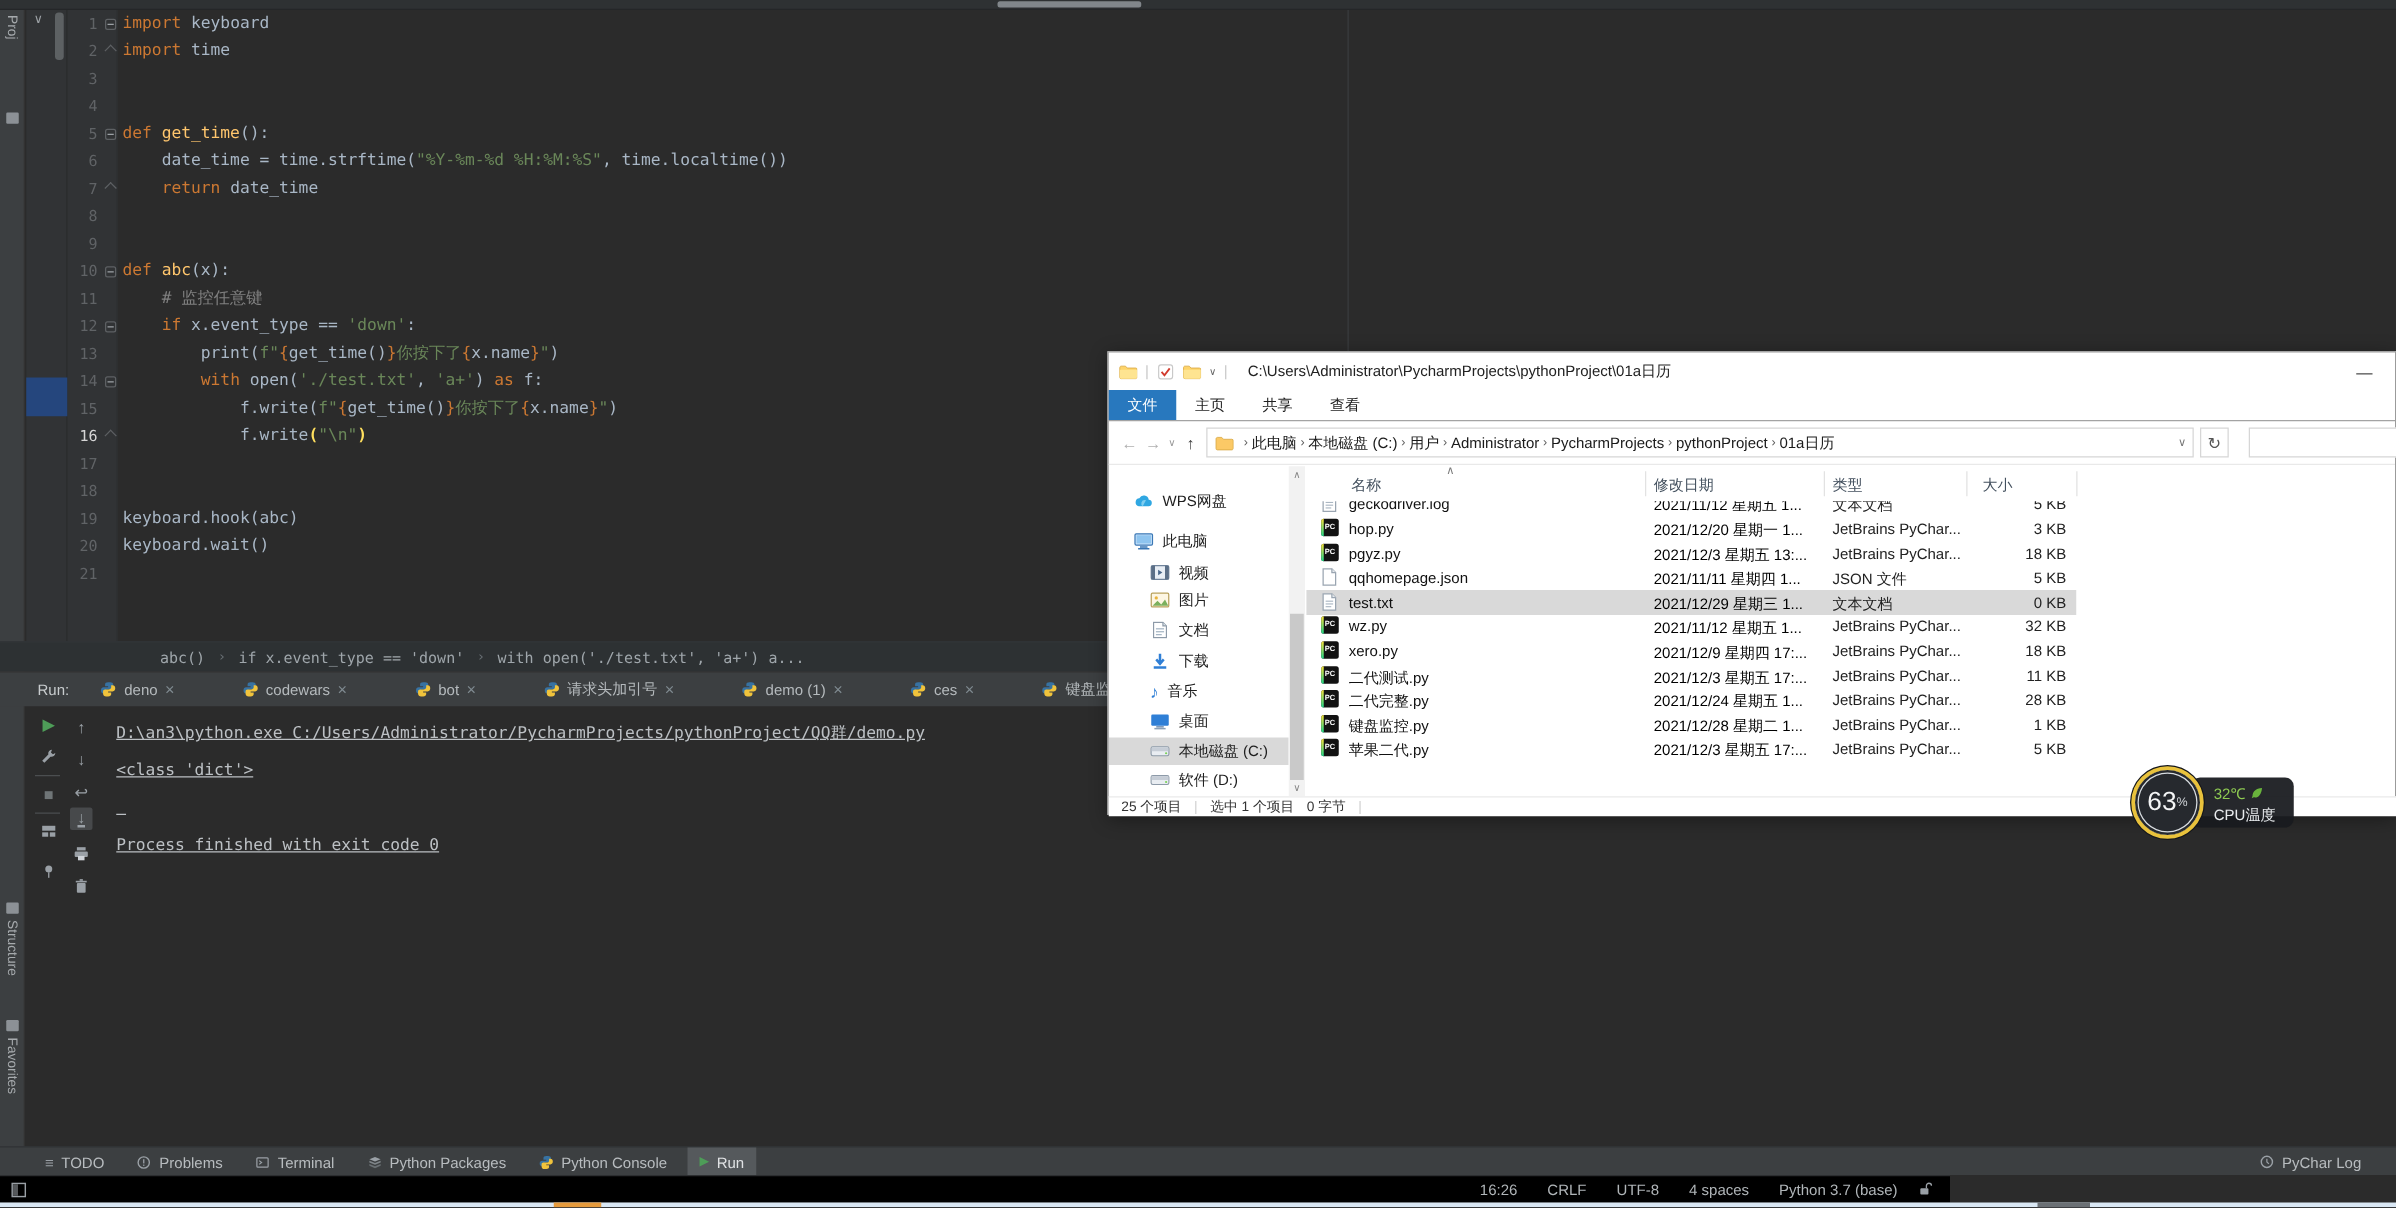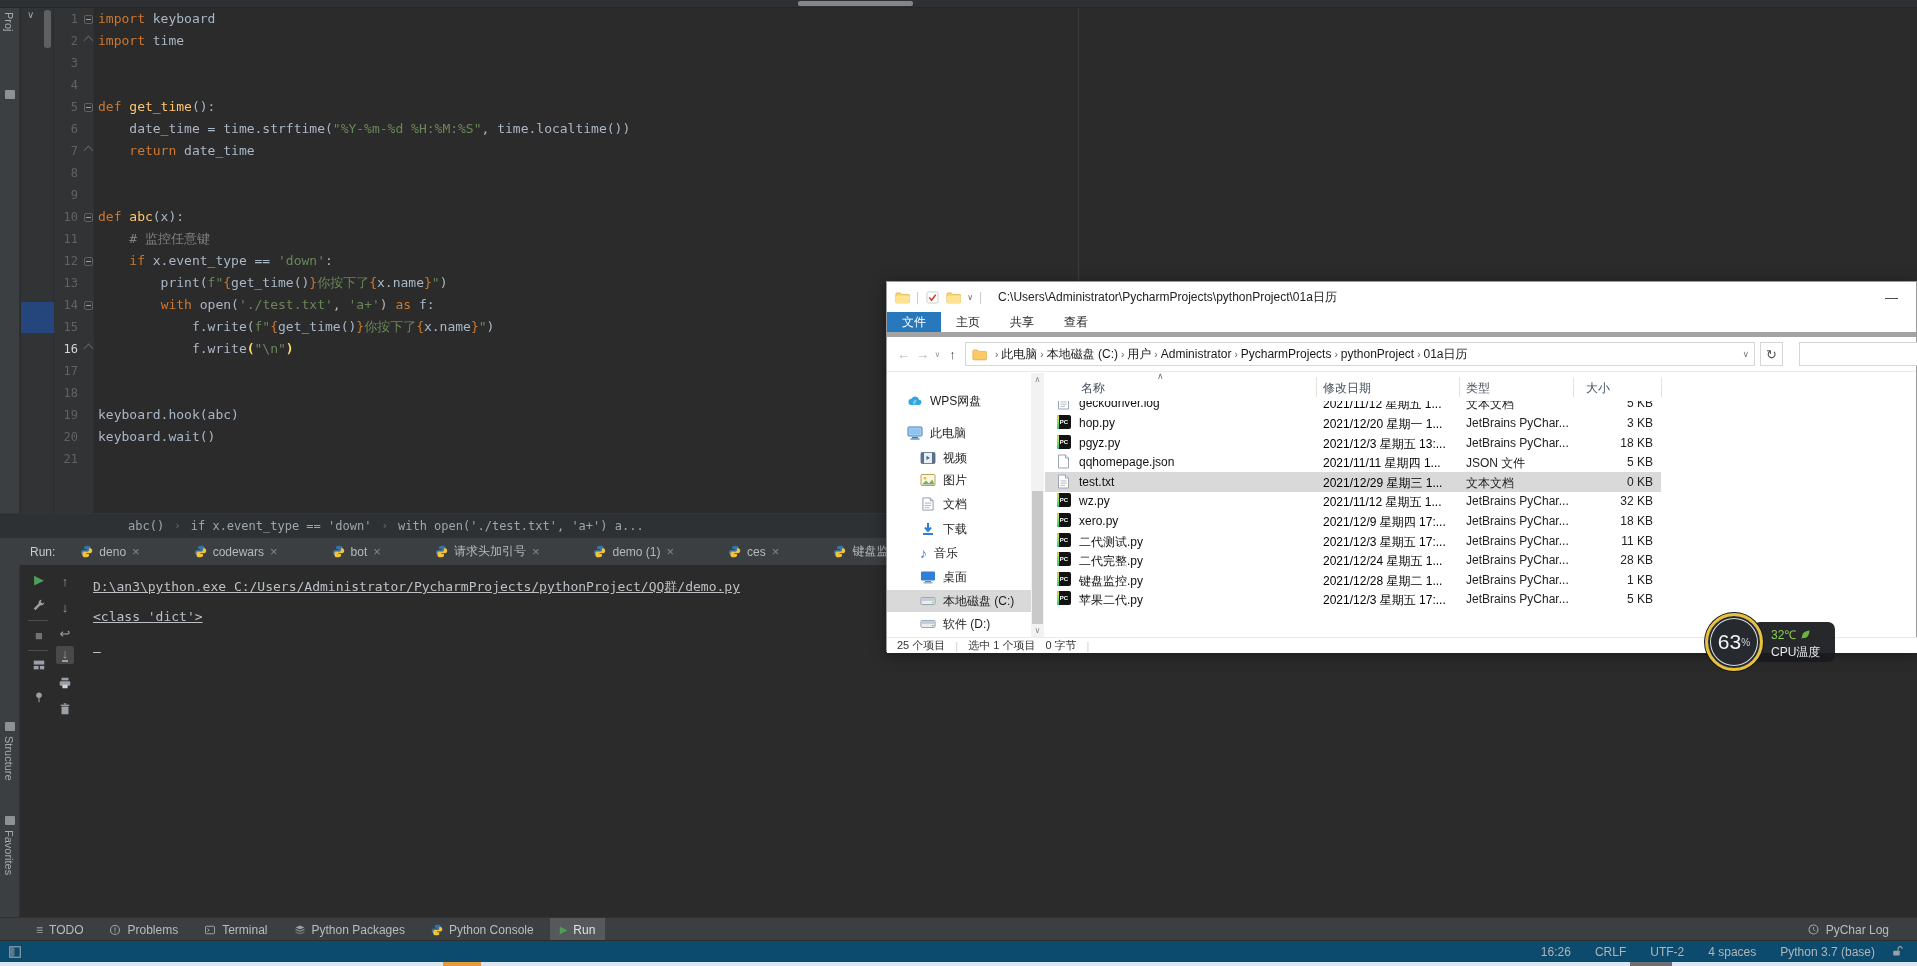--- a/index.html
+++ b/index.html
@@ -68,21 +68,21 @@
                 font-size:12px; color:#b8bcbf; }
   #bottom-items { display:flex; align-items:center; margin-left:26px; gap:6px; height:23px; }
   .bb-item { display:flex; align-items:center; gap:6px; padding:0 10px; height:23px; }
   .bb-item.selected { background:#55595c; color:#e0e2e4; }
   .bb-ico svg { width:12px; height:12px; display:block; }
   .bb-ico { color:#9aa0a6; font-size:12px; line-height:12px; }
   #event-log { position:absolute; right:28px; top:0; height:23px; display:flex; align-items:center; gap:6px; }
   #event-log svg { width:13px; height:13px; }
 
   
-  #status-bar { position:absolute; left:0; top:940px; width:1917px; height:22px; background:#0c4a6e; border-top:1px solid #2c2e30;
+  #status-bar { position:absolute; left:0; top:940px; width:1560px; height:22px; background:#000000; border-top:1px solid #2c2e30;
                 font-size:12px; color:#b0b5b8; }
   #switcher { position:absolute; left:8px; top:4px; }
   #switcher svg { width:14px; height:14px; }
   #status-items { position:absolute; right:42px; top:0; height:22px; display:flex; gap:24px; align-items:center; }
   #lock-ico { position:absolute; right:14px; top:4px; }
   #lock-ico svg { width:13px; height:13px; }
 
   
   #taskbar-sliver { position:absolute; left:0; top:962px; width:1917px; height:4px; background:#d9e7f4; }
   #tb-orange { position:absolute; left:443px; top:0; width:38px; height:4px; background:#e59a3c; }
@@ -90,21 +90,21 @@
 
   
   #explorer { position:absolute; left:886px; top:281px; width:1031px; height:371px; background:#fff;
               border:1px solid #9b9b9b; box-shadow:0 3px 14px rgba(0,0,0,.4); font-size:12px; color:#1e1e1e; z-index:10; }
   #exp-title { position:relative; height:30px; display:flex; align-items:center; padding-left:8px; gap:6px; }
   .qat-ico svg { width:15px; height:13px; display:block; }
   .qat-sep { color:#c9c9c9; font-size:12px; }
   .qat-drop { font-size:8px; color:#666; }
   #exp-title-path { margin-left:10px; color:#222; }
   #exp-min { position:absolute; right:18px; top:0; height:30px; display:flex; align-items:center; color:#333; font-size:13px; }
-  #exp-ribbon { height:25px; display:flex; align-items:stretch; border-bottom:5px solid #a3a3a3; }
+  #exp-ribbon { height:25px; display:flex; align-items:stretch; border-bottom:1px solid #a3a3a3; }
   .rtab { display:flex; align-items:center; padding:0 15px; color:#222; }
   .rtab.accent { background:#2878be; color:#fff; }
   #exp-addr { height:35px; display:flex; align-items:center; padding-left:7px; border-bottom:1px solid #e9e9e9; }
   .nav-glyph { width:19px; text-align:center; color:#b0b0b0; font-size:13px; flex:none; }
   .nav-glyph.enabled { color:#444; }
   .nav-glyph.sm { font-size:8px; width:11px; color:#999; }
   #addr-box { width:790px; height:24px; border:1px solid #d6d6d6; display:flex; align-items:center; padding:0 20px 0 6px; gap:5px;
               position:relative; background:#fff; margin-left:3px; flex:none; white-space:nowrap; overflow:hidden; }
   #addr-box .qat-ico { flex:none; }
   #addr-drop { position:absolute; right:5px; font-size:9px; color:#777; }
@@ -376,21 +376,21 @@
       </svg>
   </div>
   <div class="cicon" style="left:56px;top:700px">
     <svg viewBox="0 0 16 16">
         <rect x="4" y="5" width="8" height="9" rx="1" fill="#9aa0a6"></rect>
         <rect x="3" y="3" width="10" height="1.5" fill="#9aa0a6"></rect>
         <rect x="6.5" y="1.5" width="3" height="1.5" fill="#9aa0a6"></rect>
       </svg>
   </div>
 
-  <div id="console-text"><div class="console-line">D:\an3\python.exe C:/Users/Administrator/PycharmProjects/pythonProject/QQ群/demo.py</div><div class="console-line">&lt;class 'dict'&gt;</div><div class="console-line"> </div></div>
+  <div id="console-text"><div class="console-line">D:\an3\python.exe C:/Users/Administrator/PycharmProjects/pythonProject/QQ群/demo.py</div><div class="console-line">&lt;class 'dict'&gt;</div><div class="console-line"> </div><div class="console-line">Process finished with exit code 0</div></div>
 
   <div id="bottom-bar">
     <div id="bottom-items">
         <div class="bb-item">
           <span class="bb-ico">≡</span>
           <span class="bb-label">TODO</span>
         </div>
         <div class="bb-item">
           <span class="bb-ico">
             <svg viewBox="0 0 16 16">
@@ -446,21 +446,21 @@
   <div id="status-bar">
     <div id="switcher">
       <svg viewBox="0 0 16 16">
           <rect x="2" y="2" width="12" height="12" fill="none" stroke="#9aa0a6" stroke-width="1.3"></rect>
           <rect x="2.8" y="2.8" width="4.5" height="10.4" fill="#9aa0a6" opacity=".55"></rect>
         </svg>
     </div>
     <div id="status-items">
         <span class="status-item">16:26</span>
         <span class="status-item">CRLF</span>
-        <span class="status-item">UTF-2</span>
+        <span class="status-item">UTF-8</span>
         <span class="status-item">4 spaces</span>
         <span class="status-item">Python 3.7 (base)</span>
       </div>
     <div id="lock-ico">
       <svg viewBox="0 0 16 16">
           <rect x="4" y="7" width="8" height="6" rx="1" fill="#9aa0a6"></rect>
           <path d="M10 7V4.5a2.5 2.5 0 0 1 5 0" stroke="#9aa0a6" fill="none" stroke-width="1.3"></path>
         </svg>
     </div>
   </div>

